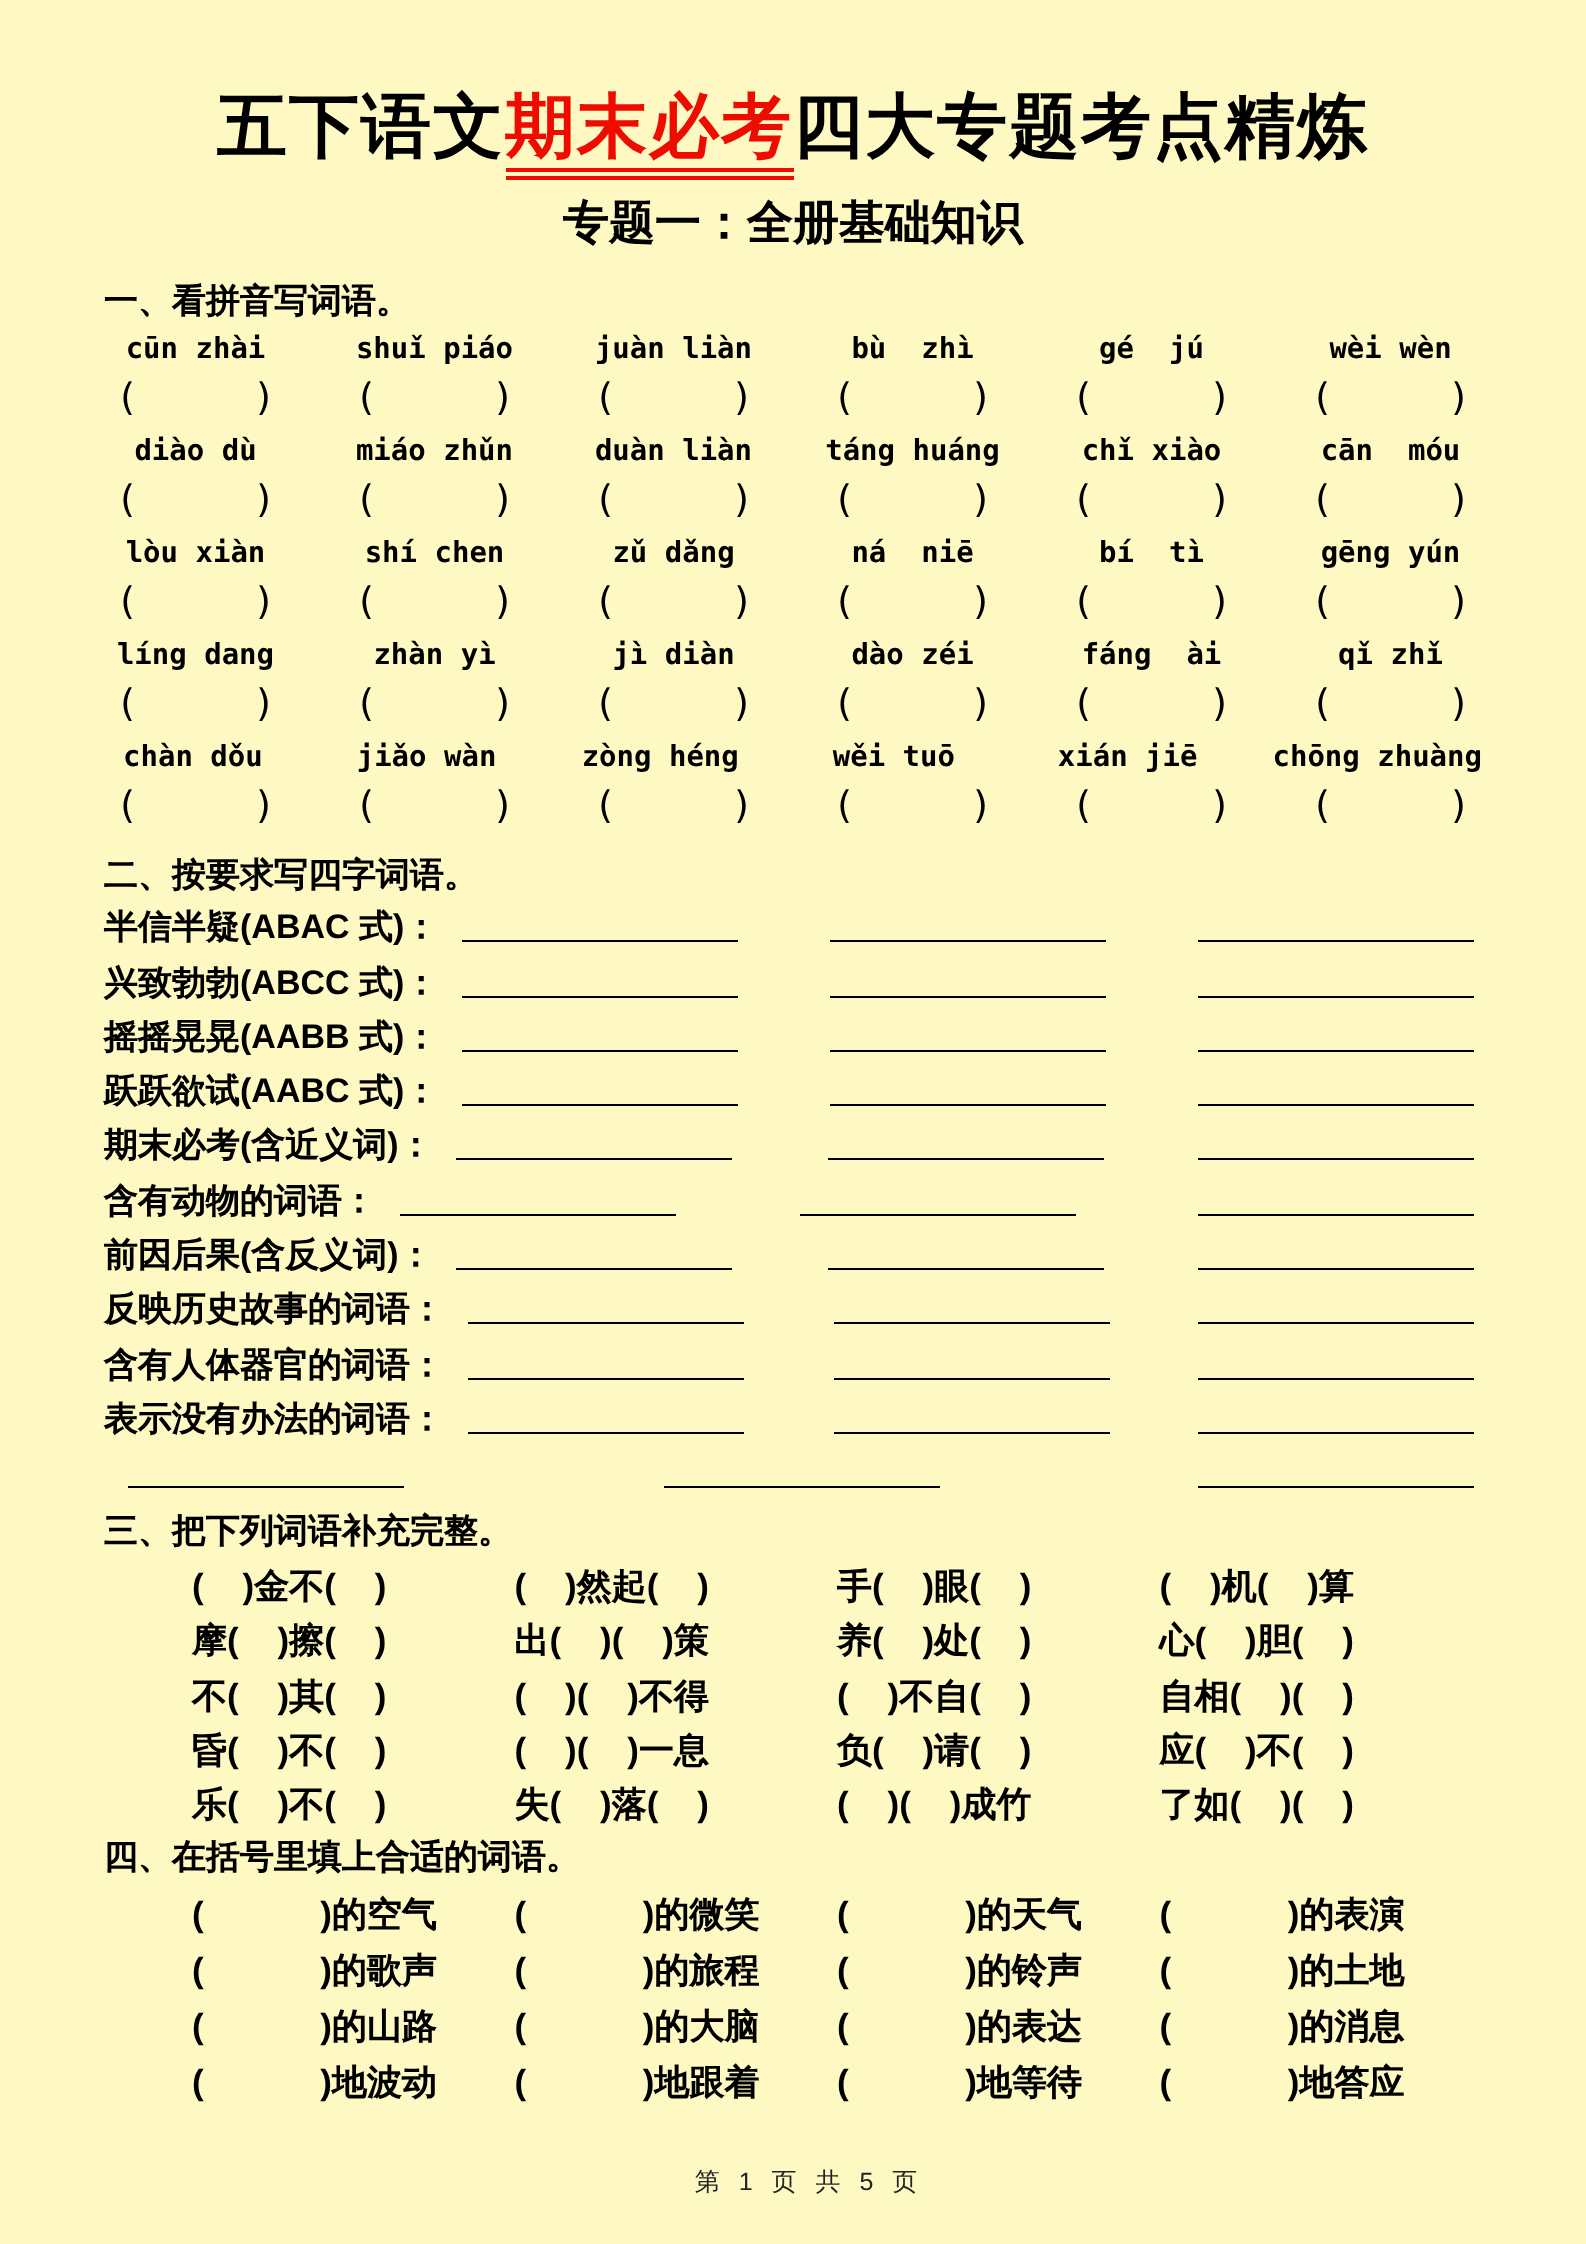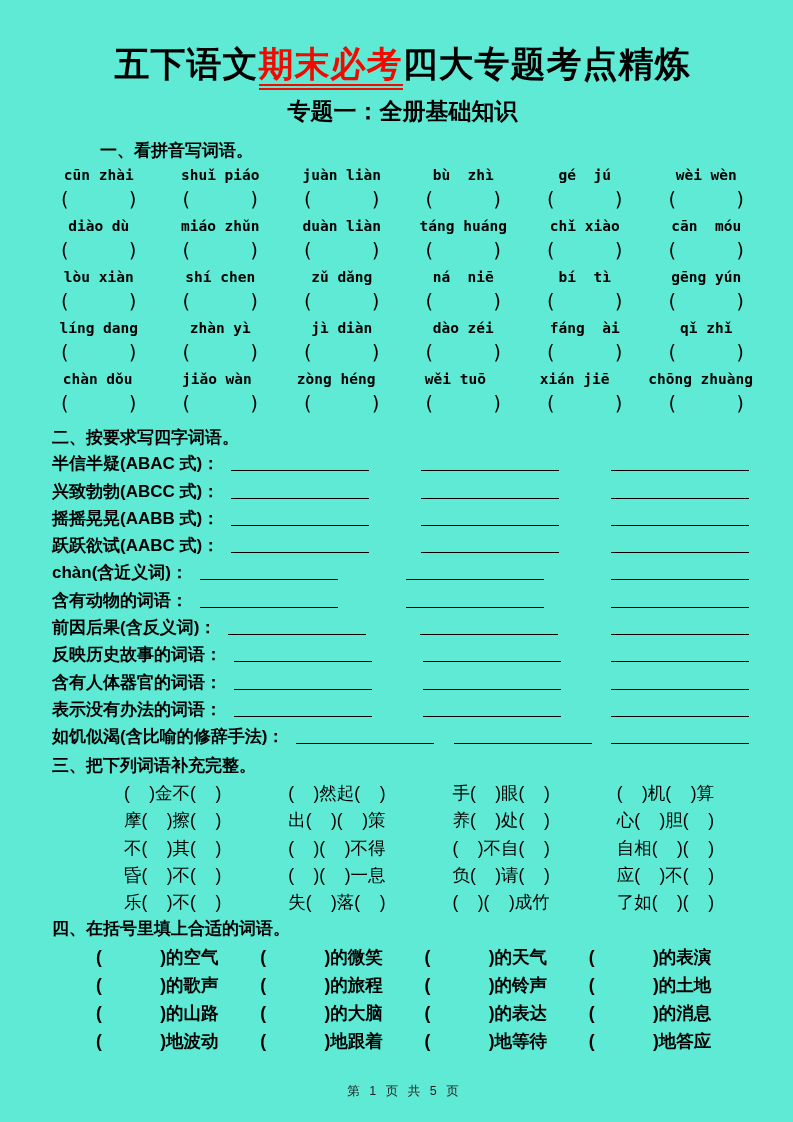--- a/index.html
+++ b/index.html
@@ -1,48 +1,48 @@
 <!DOCTYPE html>
 <html><head>
 <meta charset="utf-8">
 <style>
   html,body { margin:0; padding:0; background:#888; }
   .page {
     position:relative; width:793px; height:1122px; margin:0 auto;
-    background:#5eead4; box-sizing:border-box; padding:40px 40px 0 52px;
+    background:#fef9c3; box-sizing:border-box; padding:40px 52px 0 52px;
     font-family:"Liberation Sans", sans-serif; color:#000; overflow:hidden;
   }
   
   .title { text-align:center; font-size:35px; font-weight:900; line-height:48px; white-space:nowrap; letter-spacing:1px; }
   .title .hl { color:#ee0b00; border-bottom:6px double #ee0b00; padding-bottom:1px; }
   .subtitle { text-align:center; font-size:23px; font-weight:700; line-height:30px; margin-top:8px; }
   
   .sec-h { font-size:17px; font-weight:700; line-height:22px; }
-  .h1 { margin-top:14px;margin-left:48px; }
+  .h1 { margin-top:14px; }
   .h2 { margin-top:10px; }
   .h3 { margin-top:6px;font-family:Liberation Serif, serif; }
   .h4 { margin-top:2px; }
   
   .py-grid { display:grid; grid-template-columns:repeat(6,1fr);gap:28px; }
   .py {
     text-align:center; font-family:"DejaVu Sans Mono", monospace;
     font-size:14.5px; font-weight:600; line-height:26px; height:26px; white-space:pre;
   }
   .pr {
     text-align:center; font-family:"DejaVu Sans Mono", monospace;
     font-size:19px; font-weight:400; line-height:23px; height:25px; white-space:pre;
   }
   
   .s2-row { display:flex; align-items:flex-end; height:27.3px; }
   .s2-label { font-size:17px; font-weight:600; white-space:pre; line-height:24px; }
   .s2-blanks { flex:1; display:flex; justify-content:space-between; margin-left:12px; margin-right:4px; }
   .s2-blank { width:138px; min-width:96px; height:0; border-bottom:1.6px solid #000; margin-bottom:5px; flex-shrink:1; }
   
   .s3-grid { display:grid; grid-template-columns:repeat(4,1fr); padding-left:44px; margin-top:3px; }
-  .s3-grid .cell { font-size:17.5px; font-weight:400; line-height:27.2px; height:27.2px; white-space:pre;margin-left:28px; }
+  .s3-grid .cell { font-size:17.5px; font-weight:700; line-height:27.2px; height:27.2px; white-space:pre; }
   .s4-grid { display:grid; grid-template-columns:repeat(4,1fr); padding-left:44px; margin-top:3px; }
   .s4-grid .cell { font-size:17.5px; font-weight:600; line-height:28px; height:28px; white-space:pre; }
   
   .footer {
     position:absolute; left:16px; right:0; bottom:22px; text-align:center;
     font-size:12.5px; font-weight:400; letter-spacing:3px; color:#222;
   }
 </style>
 </head>
 <body>
@@ -167,21 +167,21 @@
   </div>
   <div class="s2-row">
     <span class="s2-label">跃跃欲试(AABC 式)：</span>
     <span class="s2-blanks">
         <span class="s2-blank"></span>
         <span class="s2-blank"></span>
         <span class="s2-blank"></span>
       </span>
   </div>
   <div class="s2-row">
-    <span class="s2-label">chàn(含近义词)：</span>
+    <span class="s2-label">期末必考(含近义词)：</span>
     <span class="s2-blanks">
         <span class="s2-blank"></span>
         <span class="s2-blank"></span>
         <span class="s2-blank"></span>
       </span>
   </div>
   <div class="s2-row">
     <span class="s2-label">含有动物的词语：</span>
     <span class="s2-blanks">
         <span class="s2-blank"></span>
@@ -215,21 +215,20 @@
   </div>
   <div class="s2-row">
     <span class="s2-label">表示没有办法的词语：</span>
     <span class="s2-blanks">
         <span class="s2-blank"></span>
         <span class="s2-blank"></span>
         <span class="s2-blank"></span>
       </span>
   </div>
   <div class="s2-row">
-    <span class="s2-label">如饥似渴(含比喻的修辞手法)：</span>
     <span class="s2-blanks">
         <span class="s2-blank"></span>
         <span class="s2-blank"></span>
         <span class="s2-blank"></span>
       </span>
   </div>
 
   <div class="sec-h h3">三、把下列词语补充完整。</div>
   <div class="s3-grid">
     <span class="cell">(    )金不(    )</span>

